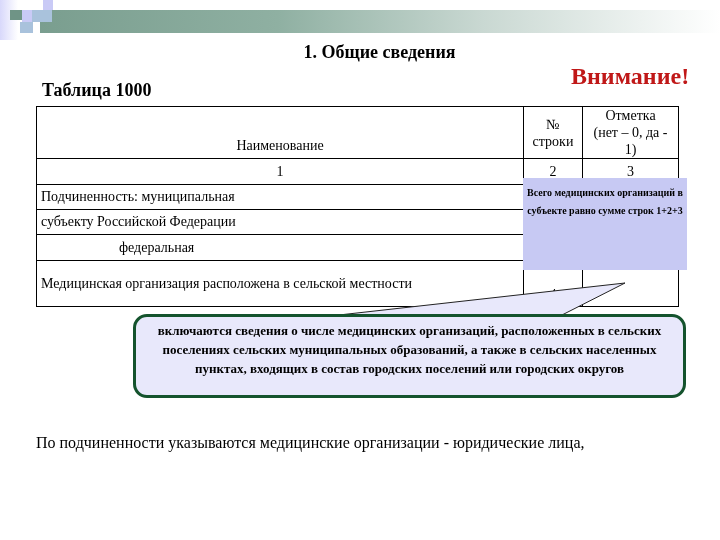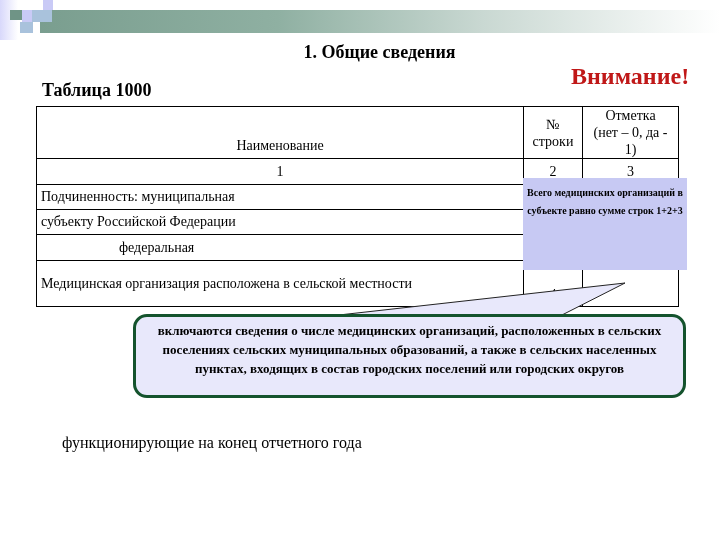--- a/index.html
+++ b/index.html
@@ -87,14 +87,14 @@
 <div class="callout1">Всего медицинских организаций в субъекте равно сумме строк 1+2+3</div>
 
 <svg class="tail" width="720" height="540">
   <polygon points="625,283 330,316 560,316" fill="#e8e8fb" stroke="#222" stroke-width="1"></polygon>
   <line x1="331" y1="316" x2="559" y2="316" stroke="#e8e8fb" stroke-width="3"></line>
 </svg>
 
 <div class="callout2">включаются сведения о числе медицинских организаций, расположенных в сельских поселениях сельских муниципальных образований, а также в сельских населенных пунктах, входящих в состав городских поселений или городских округов</div>
 
 <div class="footnote">
-  <div class="l2">функционирующие на  конец отчетного года</div>
+  <div>По подчиненности указываются медицинские организации - юридические лица,</div>
 </div>
 
 </body></html>

